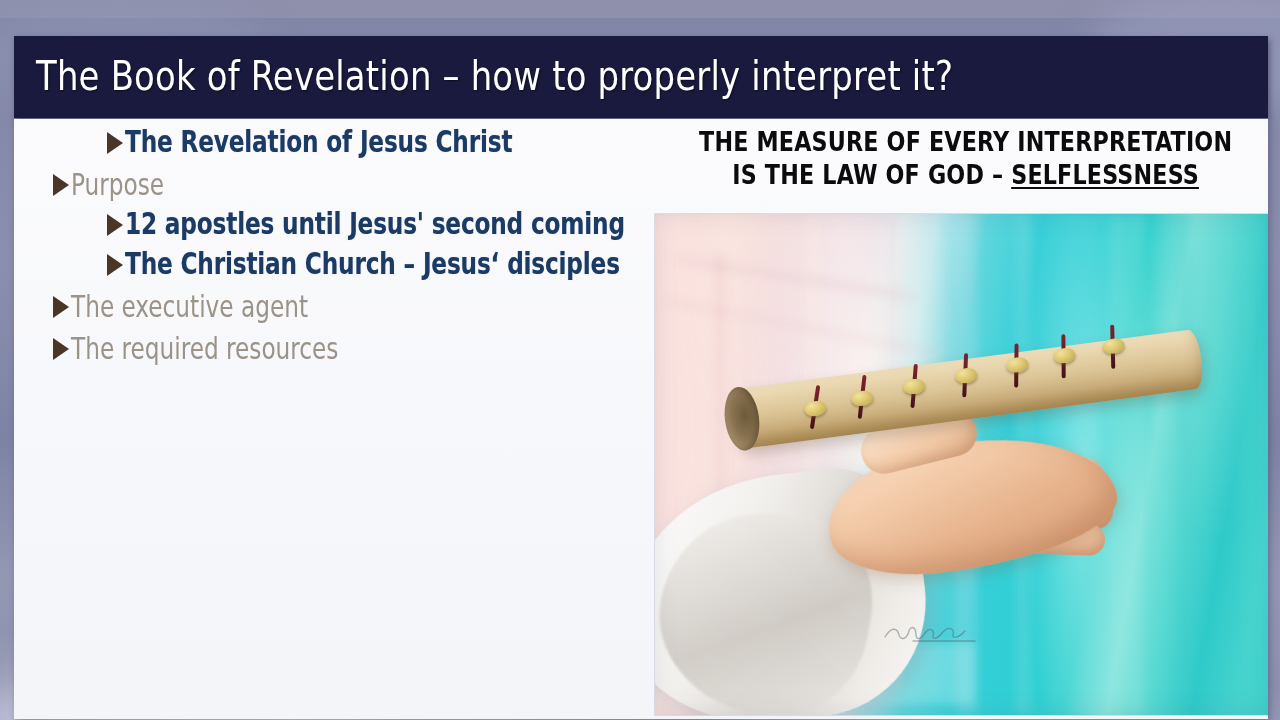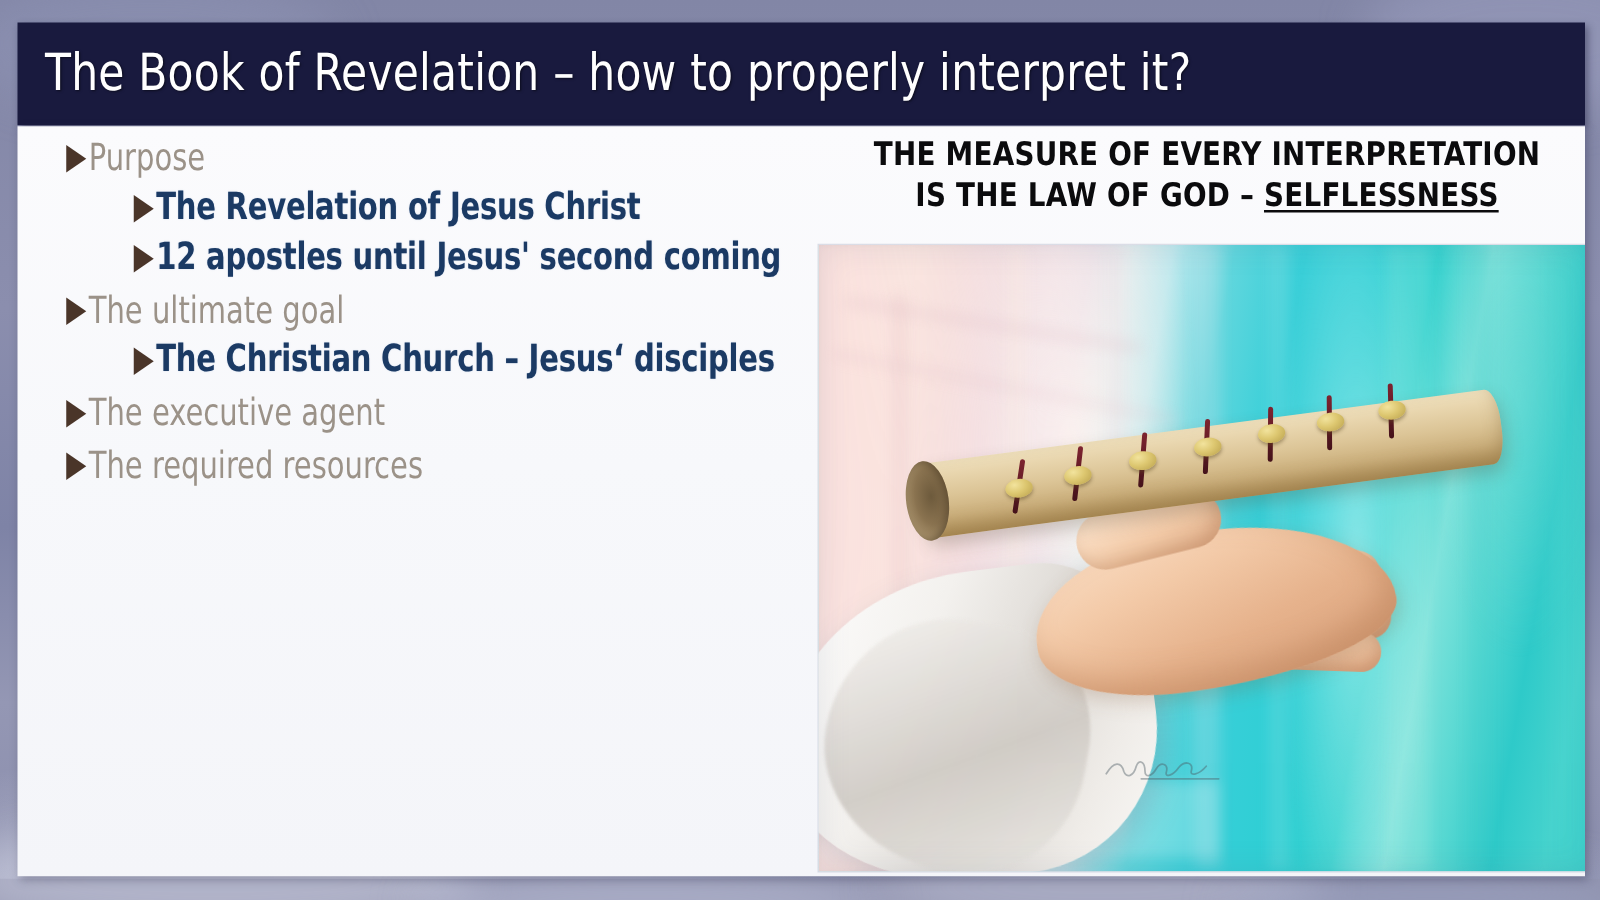--- a/index.html
+++ b/index.html
@@ -8,20 +8,21 @@
     font-family:"Liberation Sans", sans-serif;
     background:#8e90ac;
   }
   .slide-root{
     position:relative;width:1280px;height:703px;
     background:
       radial-gradient(ellipse 640px 160px at 300px 700px, rgba(240,242,250,.55), rgba(240,242,250,0) 70%),
       radial-gradient(ellipse 520px 120px at 980px 715px, rgba(225,228,240,.45), rgba(225,228,240,0) 70%),
       radial-gradient(ellipse 300px 90px at 640px 690px, rgba(120,130,170,.35), rgba(120,130,170,0) 70%),
       linear-gradient(180deg,#8286a6 0%, #8b8eae 35%, #7e83a6 60%, #9497b4 80%, #8a8dac 100%);
+    margin-top: 18px;
   }
   
   .cloud{position:absolute;border-radius:50%;filter:blur(18px);pointer-events:none;}
   
   .title-bar{
     position:absolute;left:14px;top:18px;width:1254px;height:82px;
     background:#191a3e;
     box-shadow:2px 3px 6px rgba(30,30,60,.45);
   }
   .title-text{
@@ -204,38 +205,34 @@
   <div class="cloud" style="left:1090px;top:-30px;width:260px;height:120px;background:rgba(168,172,205,.35);"></div>
 
   <div class="title-bar">
     <div class="title-text">The Book of Revelation – how to properly interpret it?</div>
   </div>
 
   <div class="content-panel">
 
     <div class="bullets">
 
+      <div class="b-row lvl2">
+        <span class="tri"></span>
+        <span class="txt" style="transform: scaleX(0.86);">The Revelation of Jesus Christ</span>
+      </div>
       <div class="b-row lvl1">
         <span class="tri"></span>
         <span class="txt" style="transform: scaleX(0.86);">Purpose</span>
       </div>
+
       <div class="b-row lvl2">
         <span class="tri"></span>
-        <span class="txt" style="transform: scaleX(0.86);">The Revelation of Jesus Christ</span>
-      </div>
-
-      <div class="b-row lvl2">
-        <span class="tri"></span>
         <span class="txt" style="transform: scaleX(0.86);">12 apostles until Jesus' second coming</span>
       </div>
 
-      <div class="b-row lvl1">
-        <span class="tri"></span>
-        <span class="txt" style="transform: scaleX(0.86);">The ultimate goal</span>
-      </div>
 
       <div class="b-row lvl2">
         <span class="tri"></span>
         <span class="txt" style="transform: scaleX(0.86);">The Christian Church – Jesus‘ disciples</span>
       </div>
       <div class="b-row lvl1">
         <span class="tri"></span>
         <span class="txt" style="transform: scaleX(0.86);">The executive agent</span>
       </div>
 

